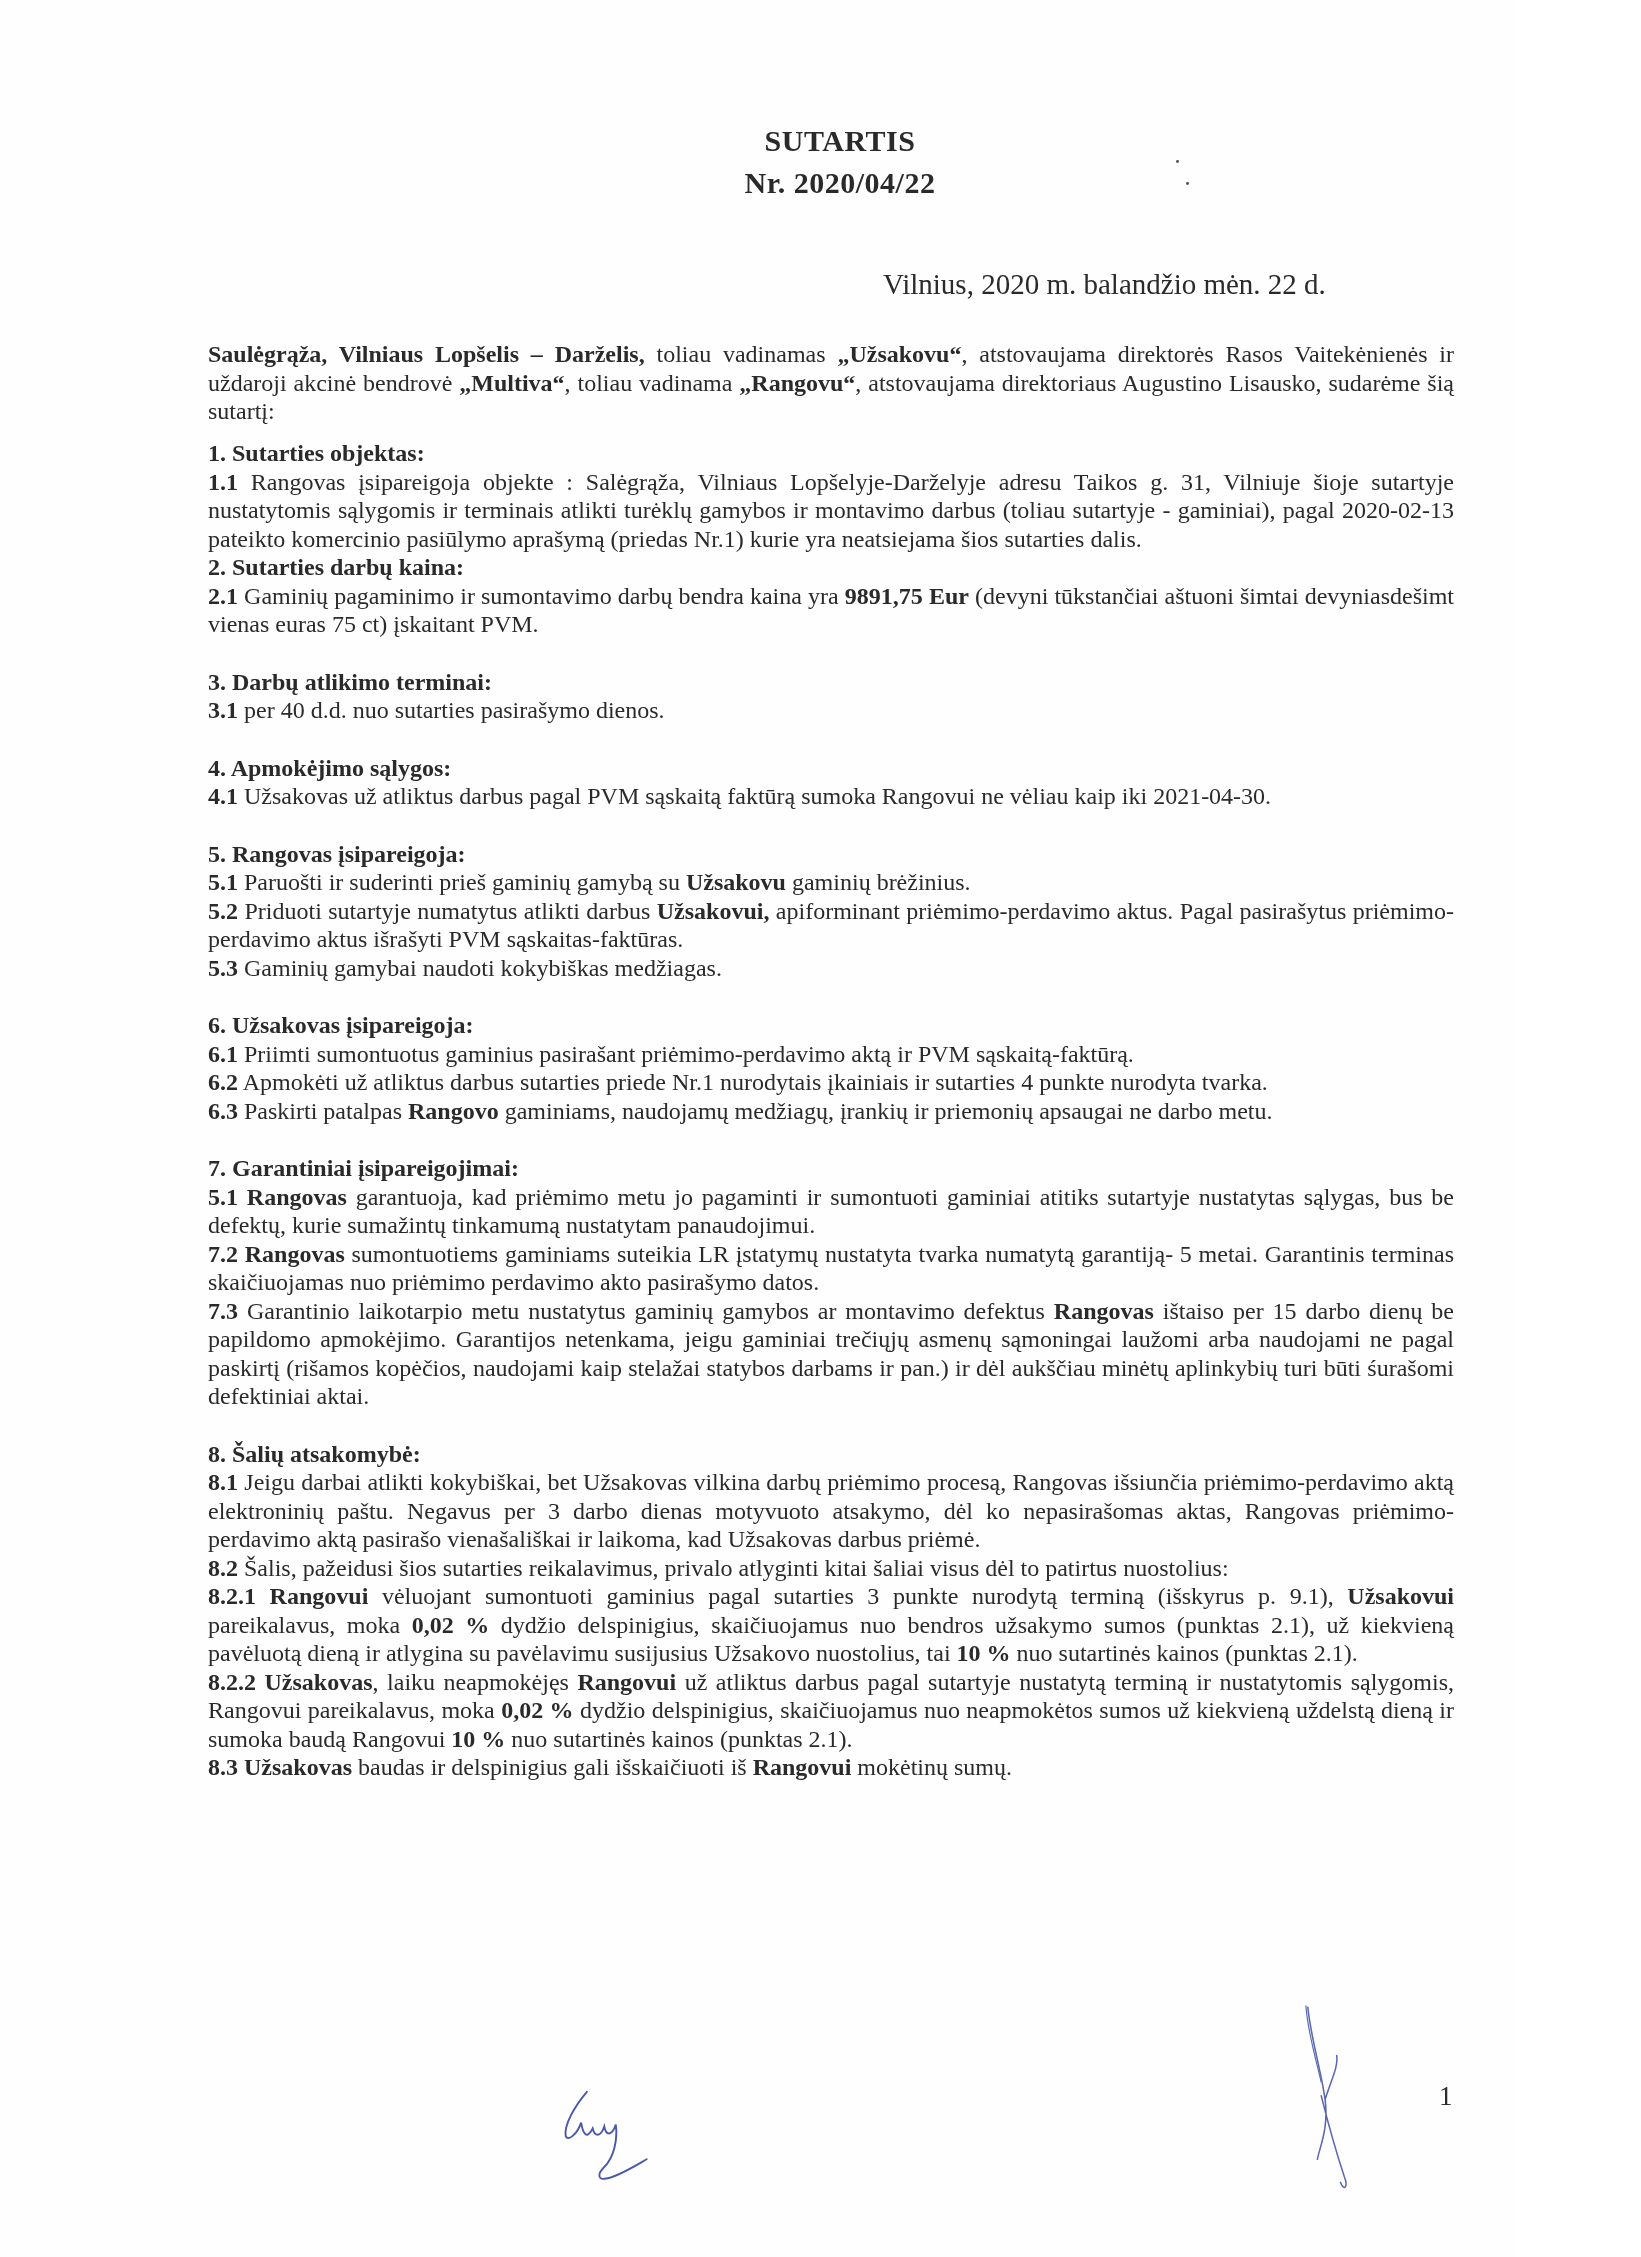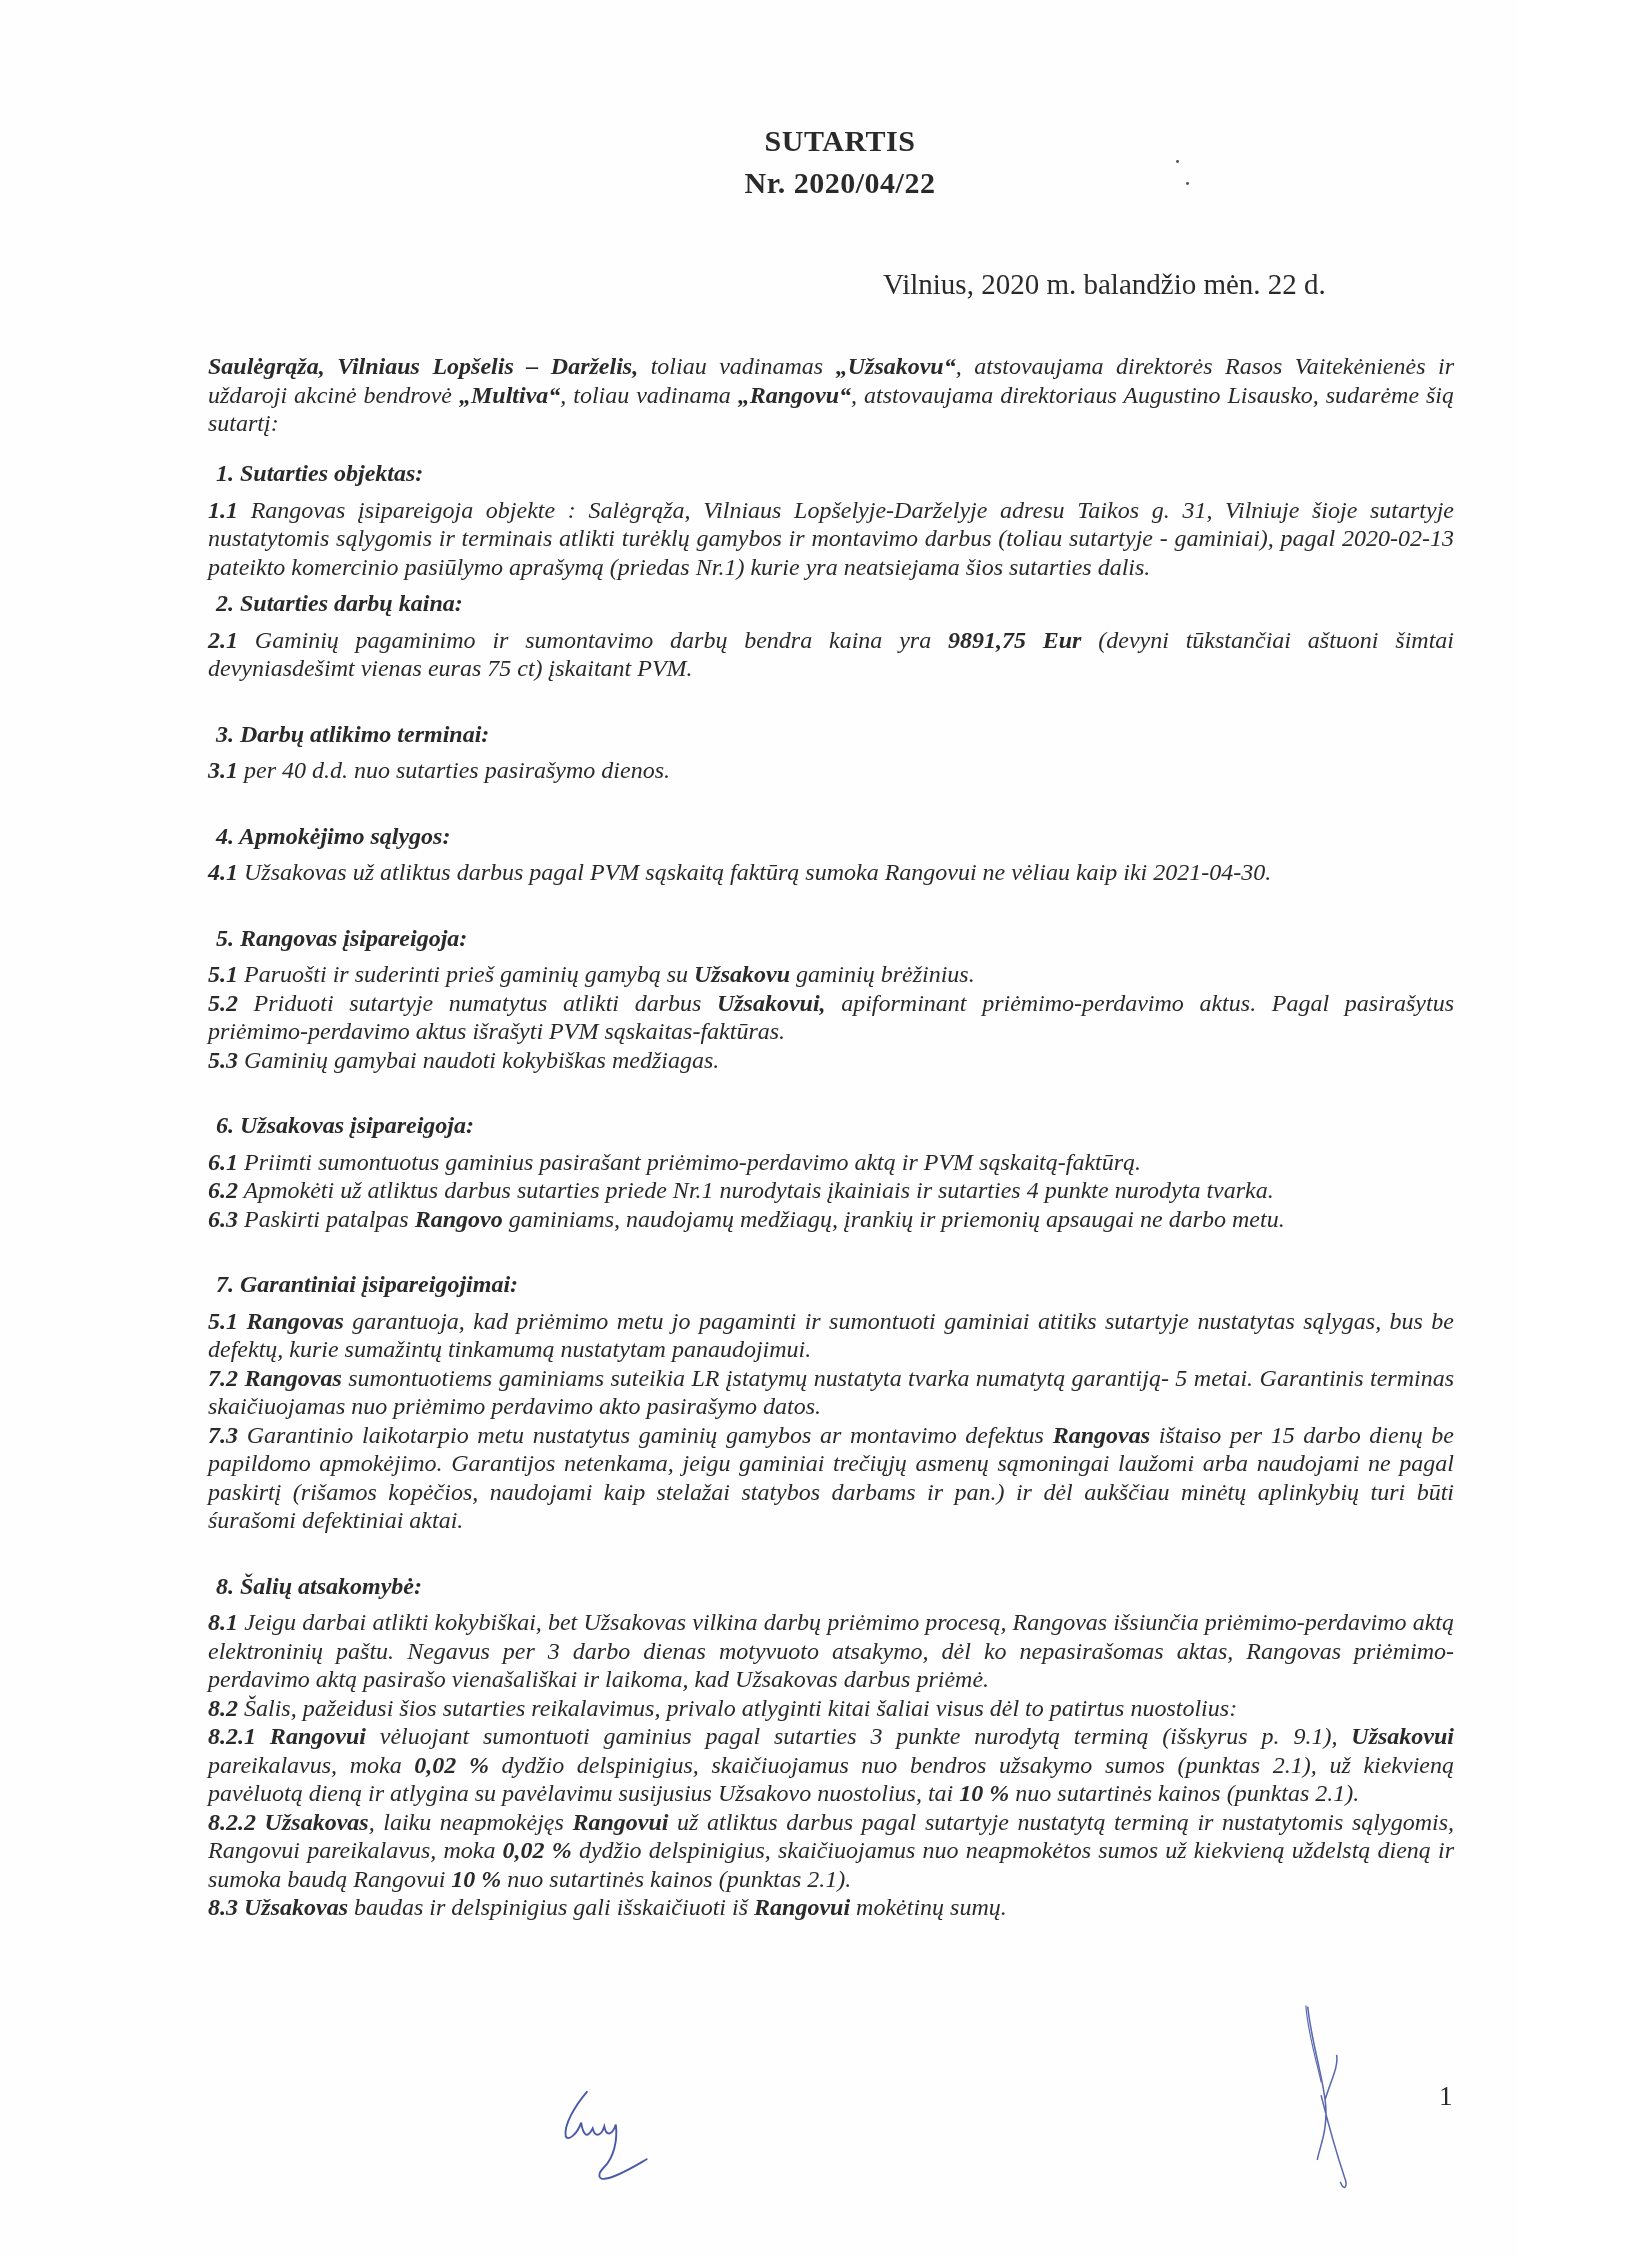--- a/index.html
+++ b/index.html
@@ -5,42 +5,42 @@
   html, body { margin: 0; padding: 0; background: #ffffff; }
   body { width: 1641px; height: 2257px; position: relative; overflow: hidden;
          font-family: "Liberation Serif", "DejaVu Serif", serif; color: #2a2a2a; }
   .page { position: absolute; left: 0; top: 0; width: 1517px; height: 2257px; background: #fefefe; }
   .title { position: absolute; left: 0; width: 1680px; text-align: center; font-weight: bold; font-size: 30px; letter-spacing: 0.5px; }
   .title.t1 { top: 124px; }
   .title.t2 { top: 166px; }
   .place { position: absolute; left: 883px; top: 268px; font-size: 29px; }
   .body { position: absolute; left: 208px; width: 1246px; font-size: 24px; line-height: 28.5px; }
   .body p { margin: 0; text-align: justify; }
-  .body .h { font-weight: bold; margin: 8px; }
+  .body .h { font-weight: bold; margin: 0; }
   .gap-s { height: 13.5px; }
   .gap-l { height: 29px; }
   .b { font-weight: bold; }
   .pageno { position: absolute; left: 1439px; top: 2081px; font-size: 27px; }
   .sig { position: absolute; }
   .dot { position: absolute; width: 2.9px; height: 2.9px; background: #555; border-radius: 50%; }
 </style>
 </head>
 <body>
 
 <div class="page">
 
   <span class="dot" style="left:1176px;top:160px;"></span>
   <span class="dot" style="left:1186px;top:182px;"></span>
 
   <div class="title t1">SUTARTIS</div>
   <div class="title t2">Nr. 2020/04/22</div>
 
   <div class="place">Vilnius, 2020 m. balandžio mėn. 22 d.</div>
 
-  <div class="body" style="top:352px;font-style:italic;">
+  <div class="body" style="top:340px;">
 
     <p><span class="b">Saulėgrąža, Vilniaus Lopšelis – Darželis,</span><span> toliau vadinamas </span><span class="b">„Užsakovu“</span><span>, atstovaujama direktorės Rasos Vaitekėnienės ir uždaroji akcinė bendrovė </span><span class="b">„Multiva“</span><span>, toliau vadinama </span><span class="b">„Rangovu“</span><span>, atstovaujama direktoriaus Augustino Lisausko, sudarėme šią sutartį:</span></p>
 
     <div class="gap-s"></div>
 
     <p class="h">1. Sutarties objektas:</p>
     <p><span class="b">1.1</span><span> Rangovas įsipareigoja objekte :  Salėgrąža, Vilniaus Lopšelyje-Darželyje adresu Taikos g. 31, Vilniuje šioje sutartyje nustatytomis sąlygomis ir terminais atlikti turėklų gamybos ir montavimo darbus (toliau sutartyje - gaminiai), pagal 2020-02-13 pateikto komercinio pasiūlymo aprašymą (priedas Nr.1) kurie yra neatsiejama šios sutarties dalis.</span></p>
 
     <p class="h">2. Sutarties darbų  kaina:</p>
     <p><span class="b">2.1</span><span> Gaminių pagaminimo ir sumontavimo darbų bendra kaina yra  </span><span class="b">9891,75 Eur</span><span> (devyni tūkstančiai aštuoni šimtai devyniasdešimt vienas euras 75 ct) įskaitant  PVM.</span></p>

